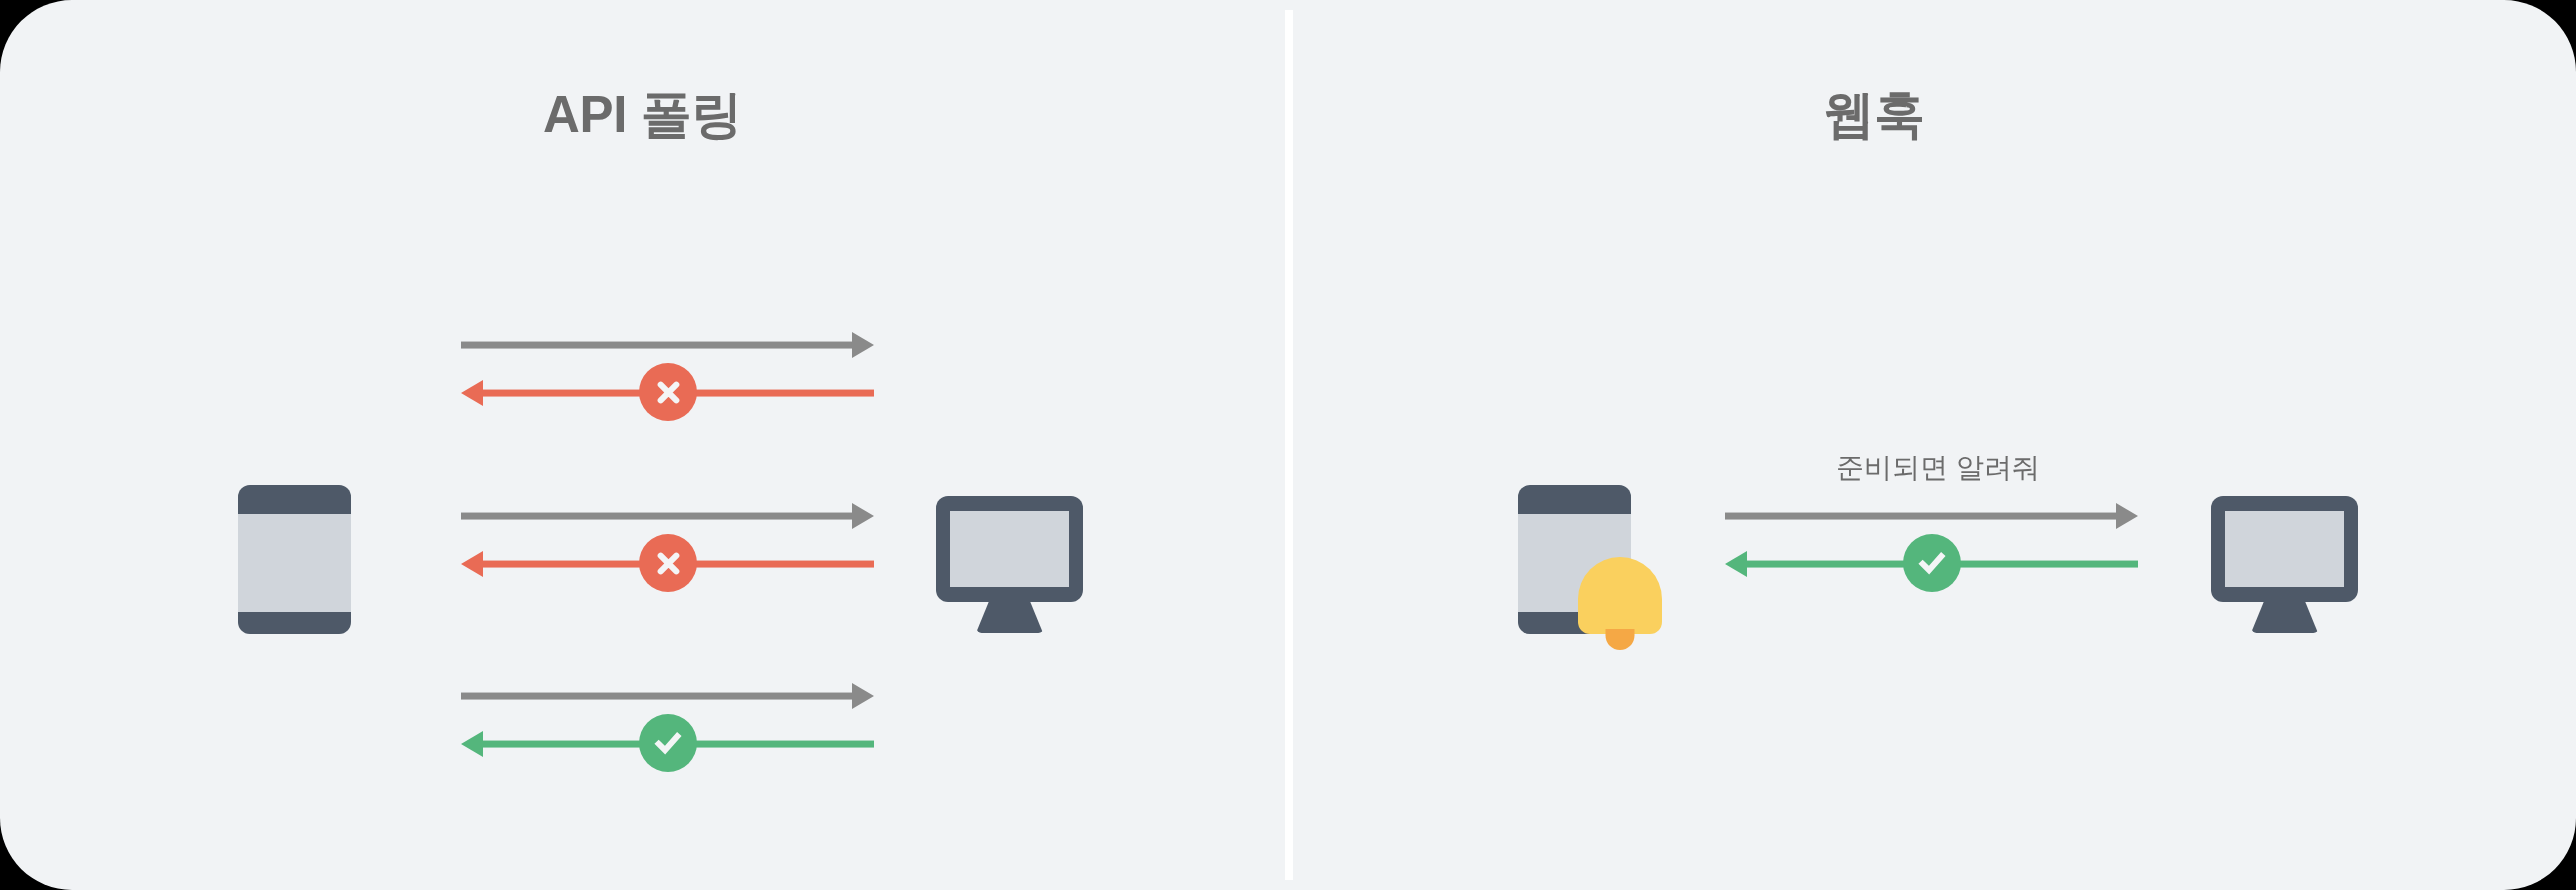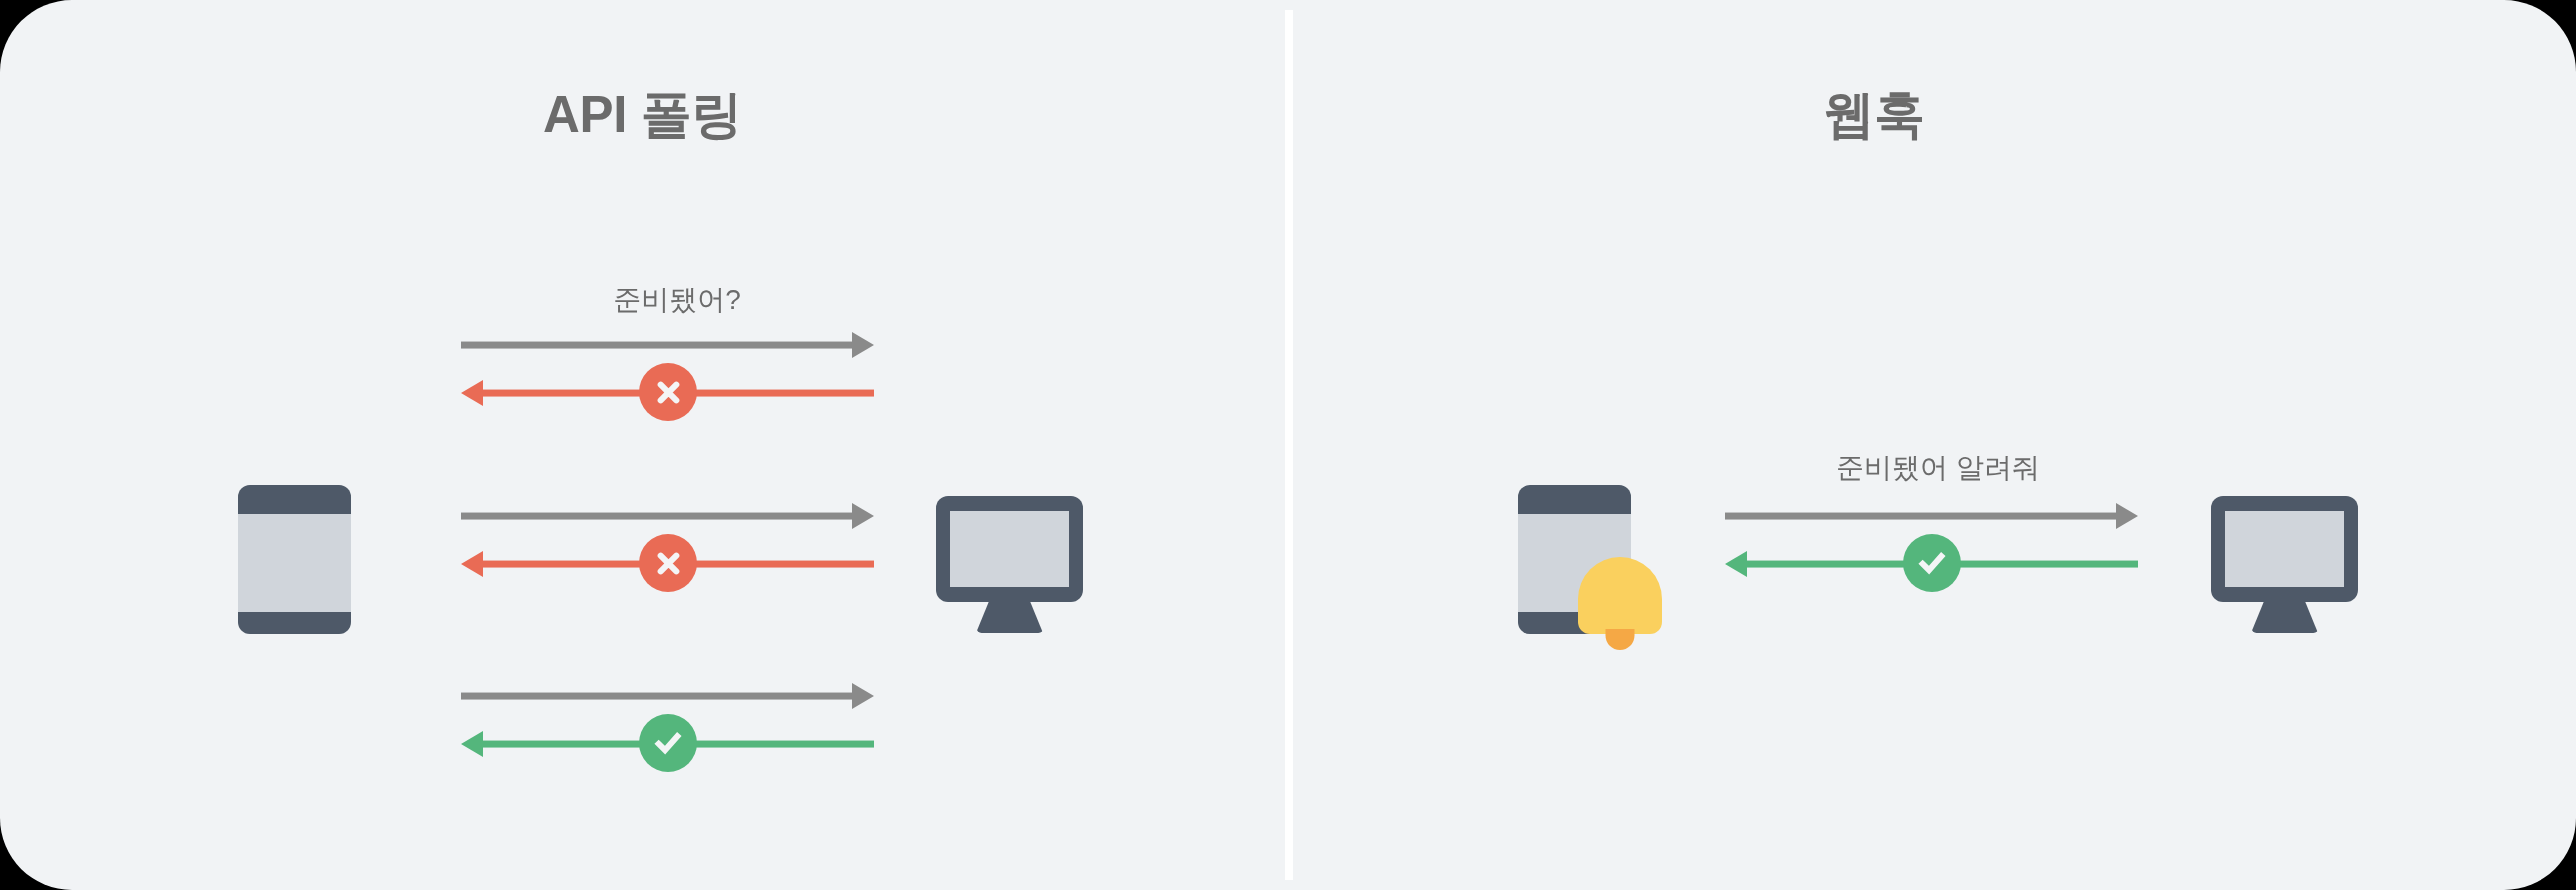--- a/index.html
+++ b/index.html
@@ -240,21 +240,20 @@
       <div class="bar-bottom"></div>
     </div>
 
     <div class="monitor-icon lp-monitor">
       <div class="stand-shape"></div>
       <div class="screen-frame">
         <div class="screen-glass"></div>
       </div>
     </div>
 
-    <div class="arrow-label lp-label">준비됐어?</div>
 
     <div class="arrow-row arrow-gray lp-g1-gray">
       <div class="arrow-line"></div>
       <div class="arrow-head right"></div>
     </div>
     <div class="arrow-row arrow-red lp-g1-red">
       <div class="arrow-line"></div>
       <div class="arrow-head left"></div>
     </div>
     <div class="status-badge fail lp-g1-badge">
@@ -307,21 +306,21 @@
       <div class="bell-clapper"></div>
     </div>
 
     <div class="monitor-icon rp-monitor">
       <div class="stand-shape"></div>
       <div class="screen-frame">
         <div class="screen-glass"></div>
       </div>
     </div>
 
-    <div class="arrow-label rp-label">준비됐어 알려줘</div>
+    <div class="arrow-label rp-label">준비되면 알려줘</div>
 
     <div class="arrow-row arrow-gray rp-gray">
       <div class="arrow-line"></div>
       <div class="arrow-head right"></div>
     </div>
     <div class="arrow-row arrow-green rp-green">
       <div class="arrow-line"></div>
       <div class="arrow-head left"></div>
     </div>
     <div class="status-badge success rp-badge">

